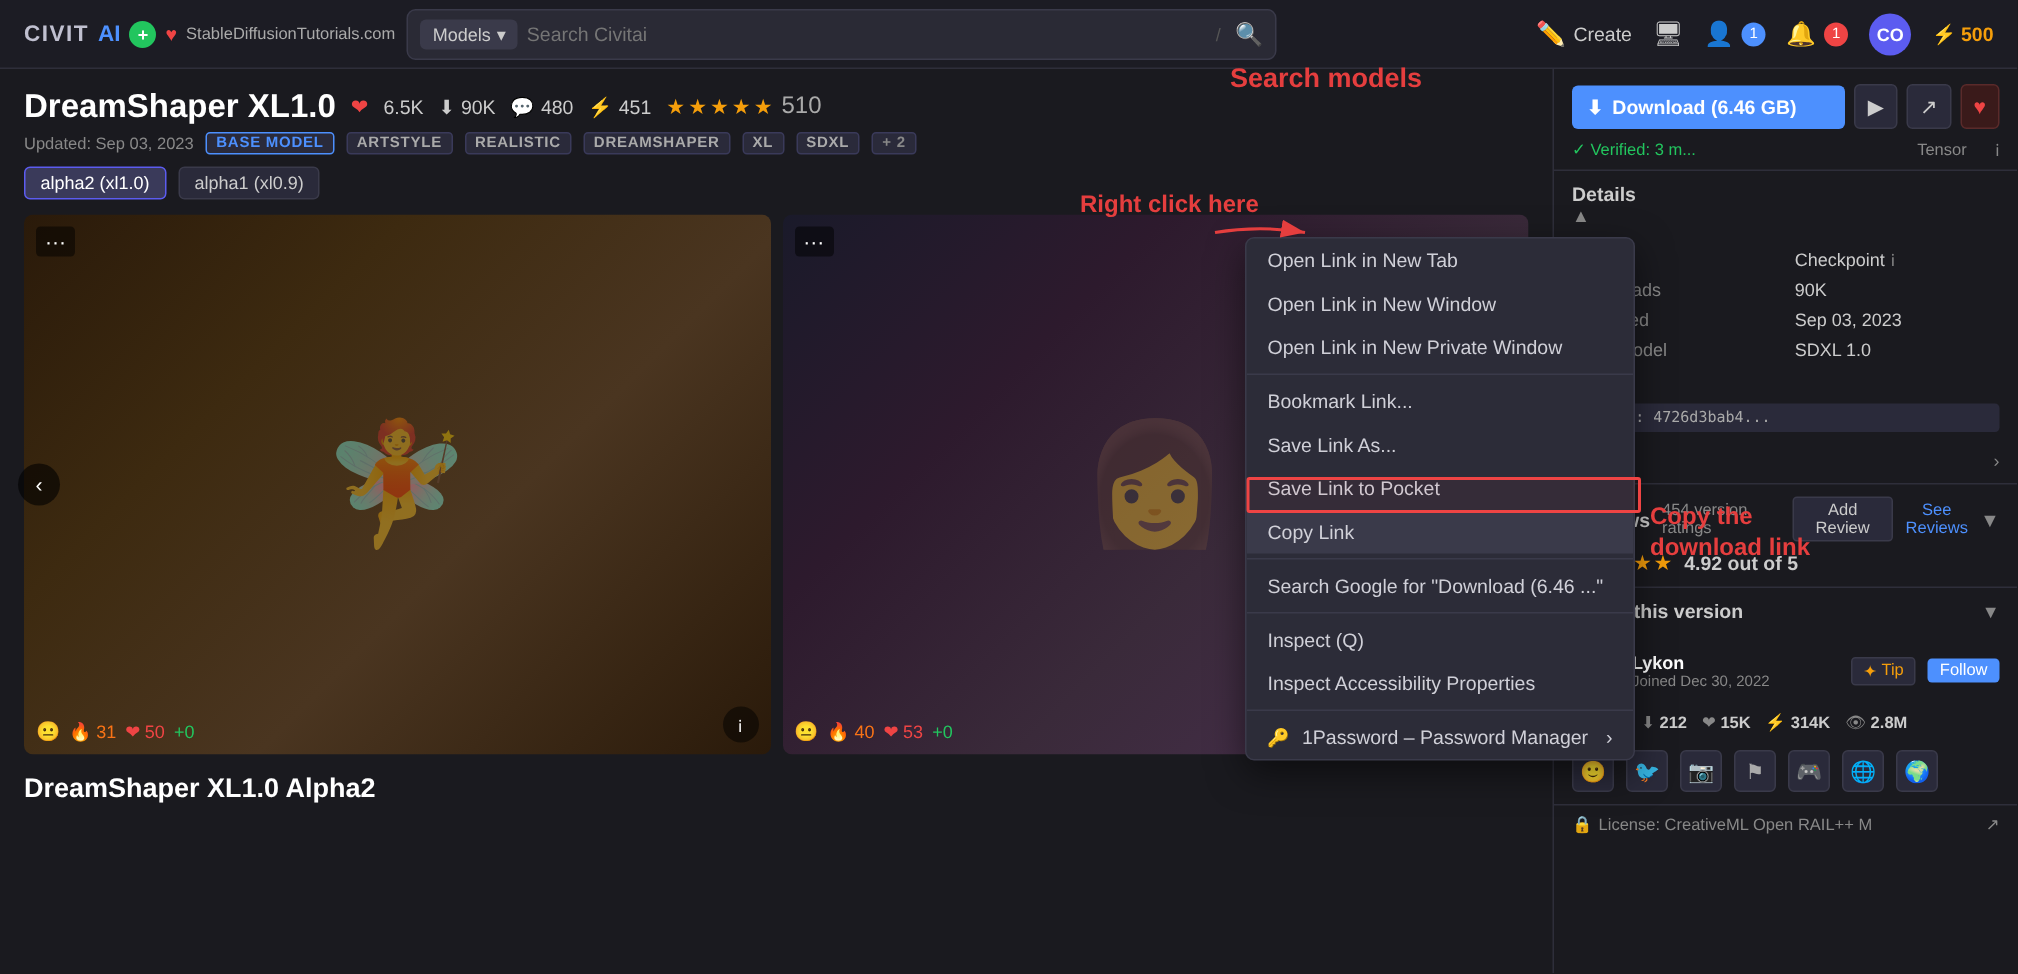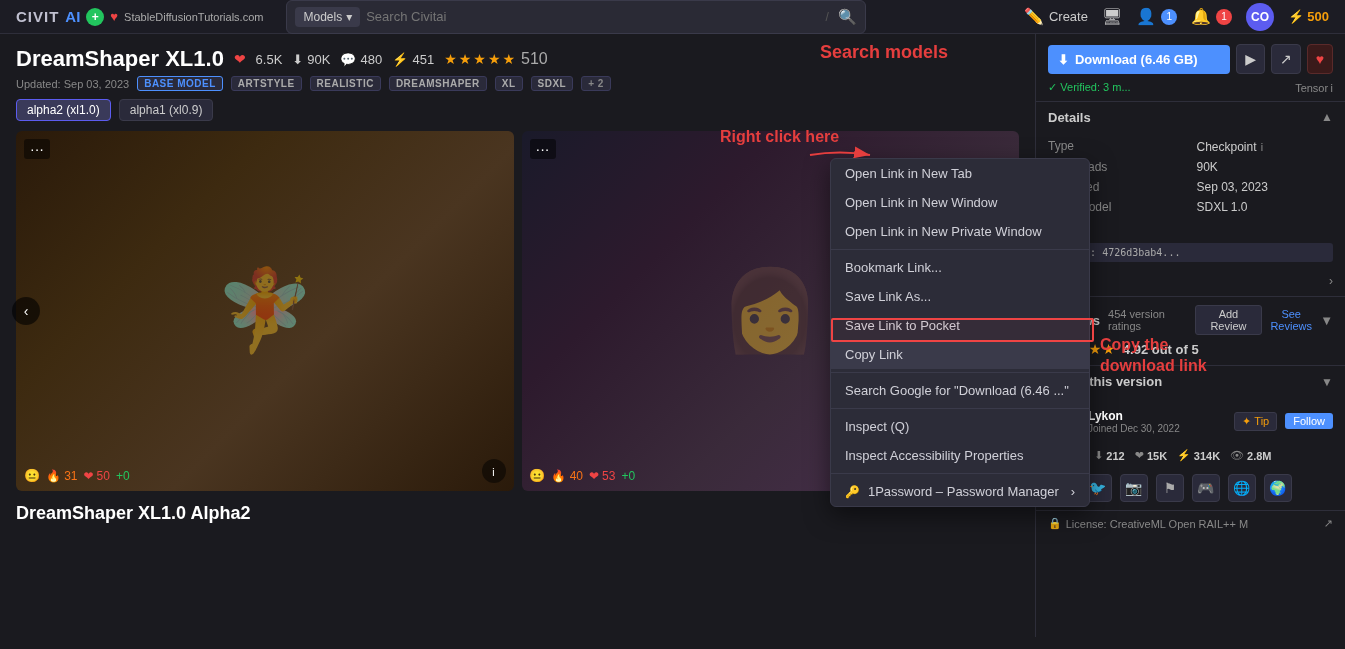--- a/index.html
+++ b/index.html
@@ -12,22 +12,22 @@
       overflow: hidden;
     }
 
     
     .header {
       display: flex;
       align-items: center;
       background: #1c1c24;
       border-bottom: 1px solid #2e2e3a;
       padding: 0 16px;
-      height: 34px;
-      gap: 23px;
+      height: 46px;
+      gap: 8px;
     }
     .logo-area {
       display: flex;
       align-items: center;
       gap: 6px;
       font-weight: 700;
       font-size: 15px;
       color: #fff;
       white-space: nowrap;
     }
@@ -218,29 +218,29 @@
       cursor: pointer; font-size: 14px;
       display: flex; align-items: center; justify-content: center;
     }
     .icon-btn.red { background: #3a1a1a; border-color: #5a2a2a; color: #ef4444; }
 
     .verified-bar {
       display: flex; align-items: center; gap: 6px;
       padding: 6px 12px; font-size: 11px; color: #22c55e;
       justify-content: space-between;
     }
-    .tensor-link { color: #888; font-size: 11px; display: flex; align-items: center; gap: 2px; }
+    .tensor-link { color: #888; font-size: 11px; display: flex; align-items: center; gap: 19px; }
 
     .details-section {
       border-top: 1px solid #2e2e3a;
       padding: 0;
     }
     .section-header {
       display: flex; align-items: flex-start; justify-content: space-between;
-      padding: 8px 12px; cursor: pointer;
+      padding: 8px 12px; cursor: pointer; flex-direction: column;
     }
     .section-title { font-size: 13px; font-weight: 600; color: #ccc; }
     .chevron { color: #888; font-size: 12px; }
 
     .details-grid {
       padding: 6px 12px 10px;
       display: grid; grid-template-columns: 1fr 1fr;
       gap: 6px 12px; font-size: 12px;
     }
     .detail-label { color: #888; }

